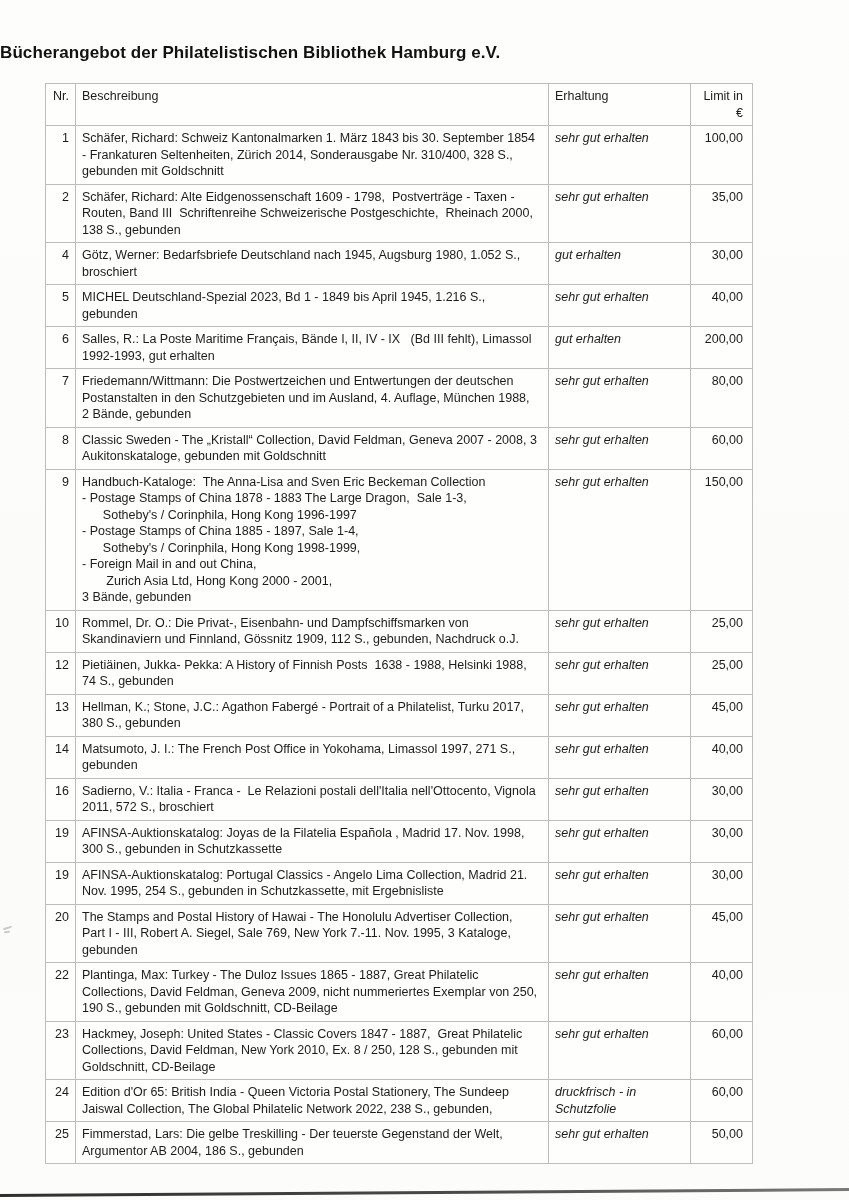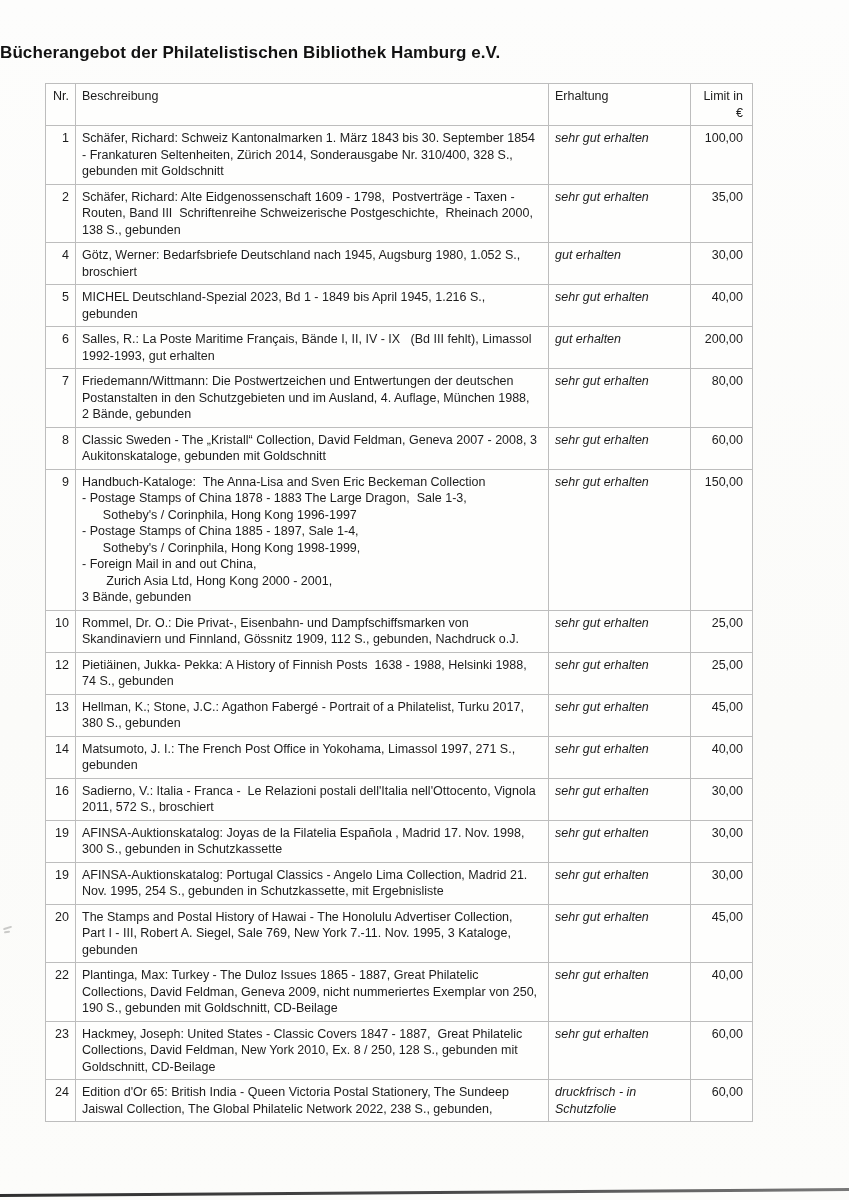--- a/index.html
+++ b/index.html
@@ -277,18 +277,25 @@
 
     <tr>
       <td class="cell-nr">24</td>
       <td class="cell-desc">Edition d'Or 65: British India - Queen Victoria Postal Stationery, The Sundeep
 Jaiswal Collection, The Global Philatelic Network 2022, 238 S., gebunden,</td>
       <td class="cell-cond">druckfrisch - in
 Schutzfolie</td>
       <td class="cell-limit">60,00</td>
     </tr>
 
+    <tr>
+      <td class="cell-nr">25</td>
+      <td class="cell-desc">Fimmerstad, Lars: Die gelbe Treskilling - Der teuerste Gegenstand der Welt,
+Argumentor AB 2004, 186 S., gebunden</td>
+      <td class="cell-cond">sehr gut erhalten</td>
+      <td class="cell-limit">50,00</td>
+    </tr>
   </tbody>
   </table>
 
   <div class="margin-smudge"></div>
   <div class="scan-bottom-line"></div>
 </div>
 
 </body></html>

